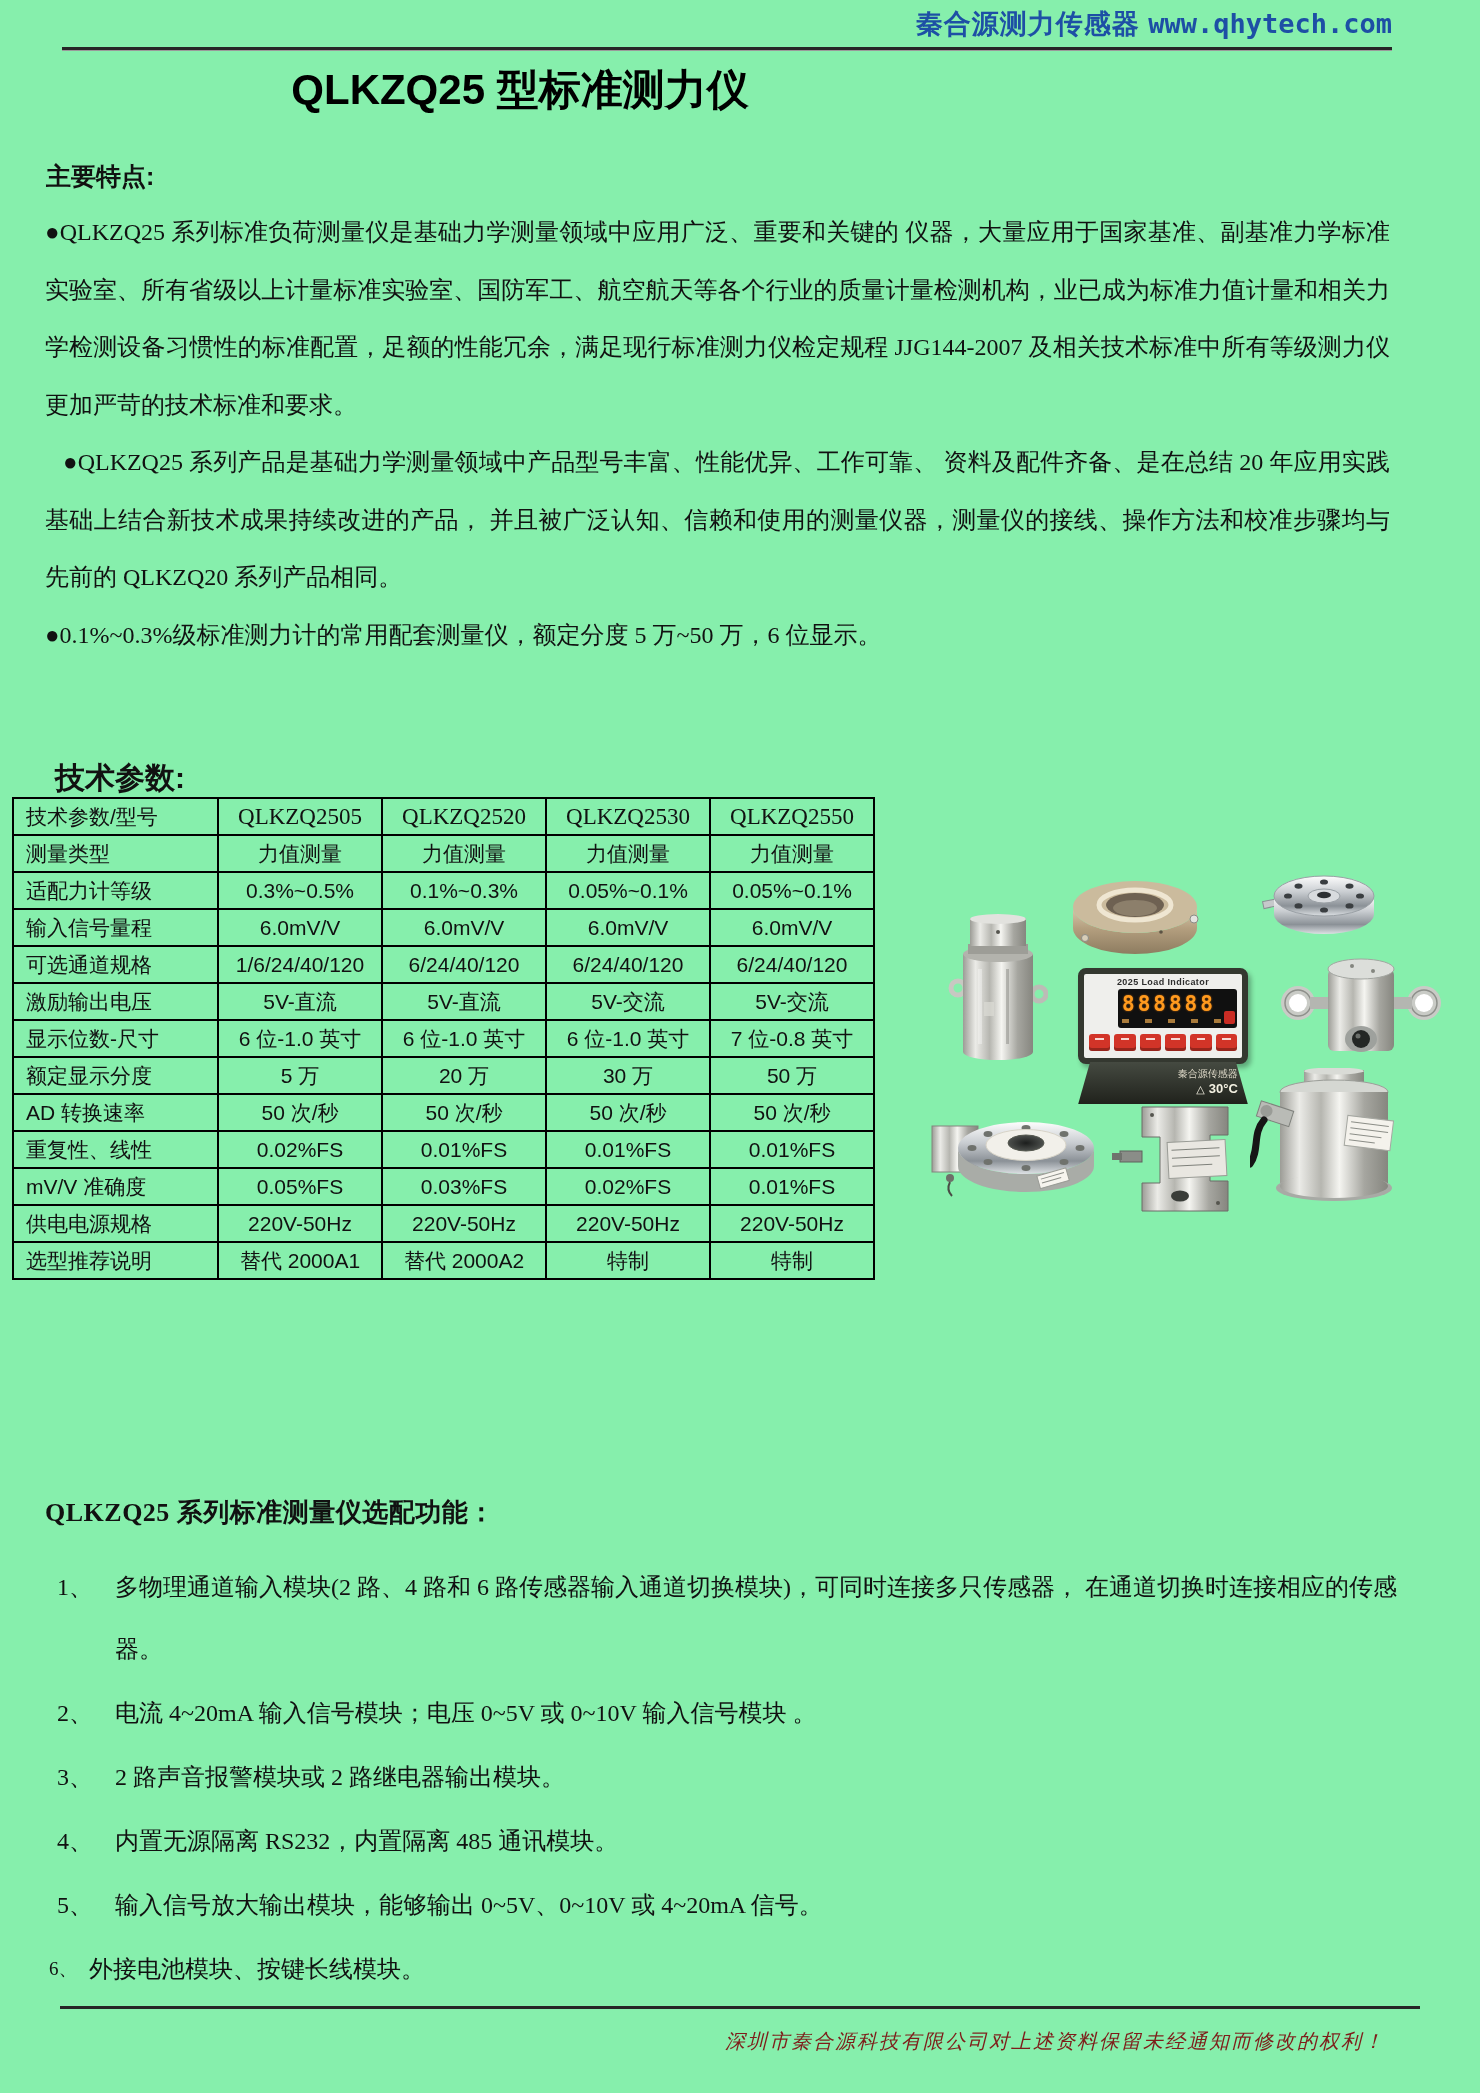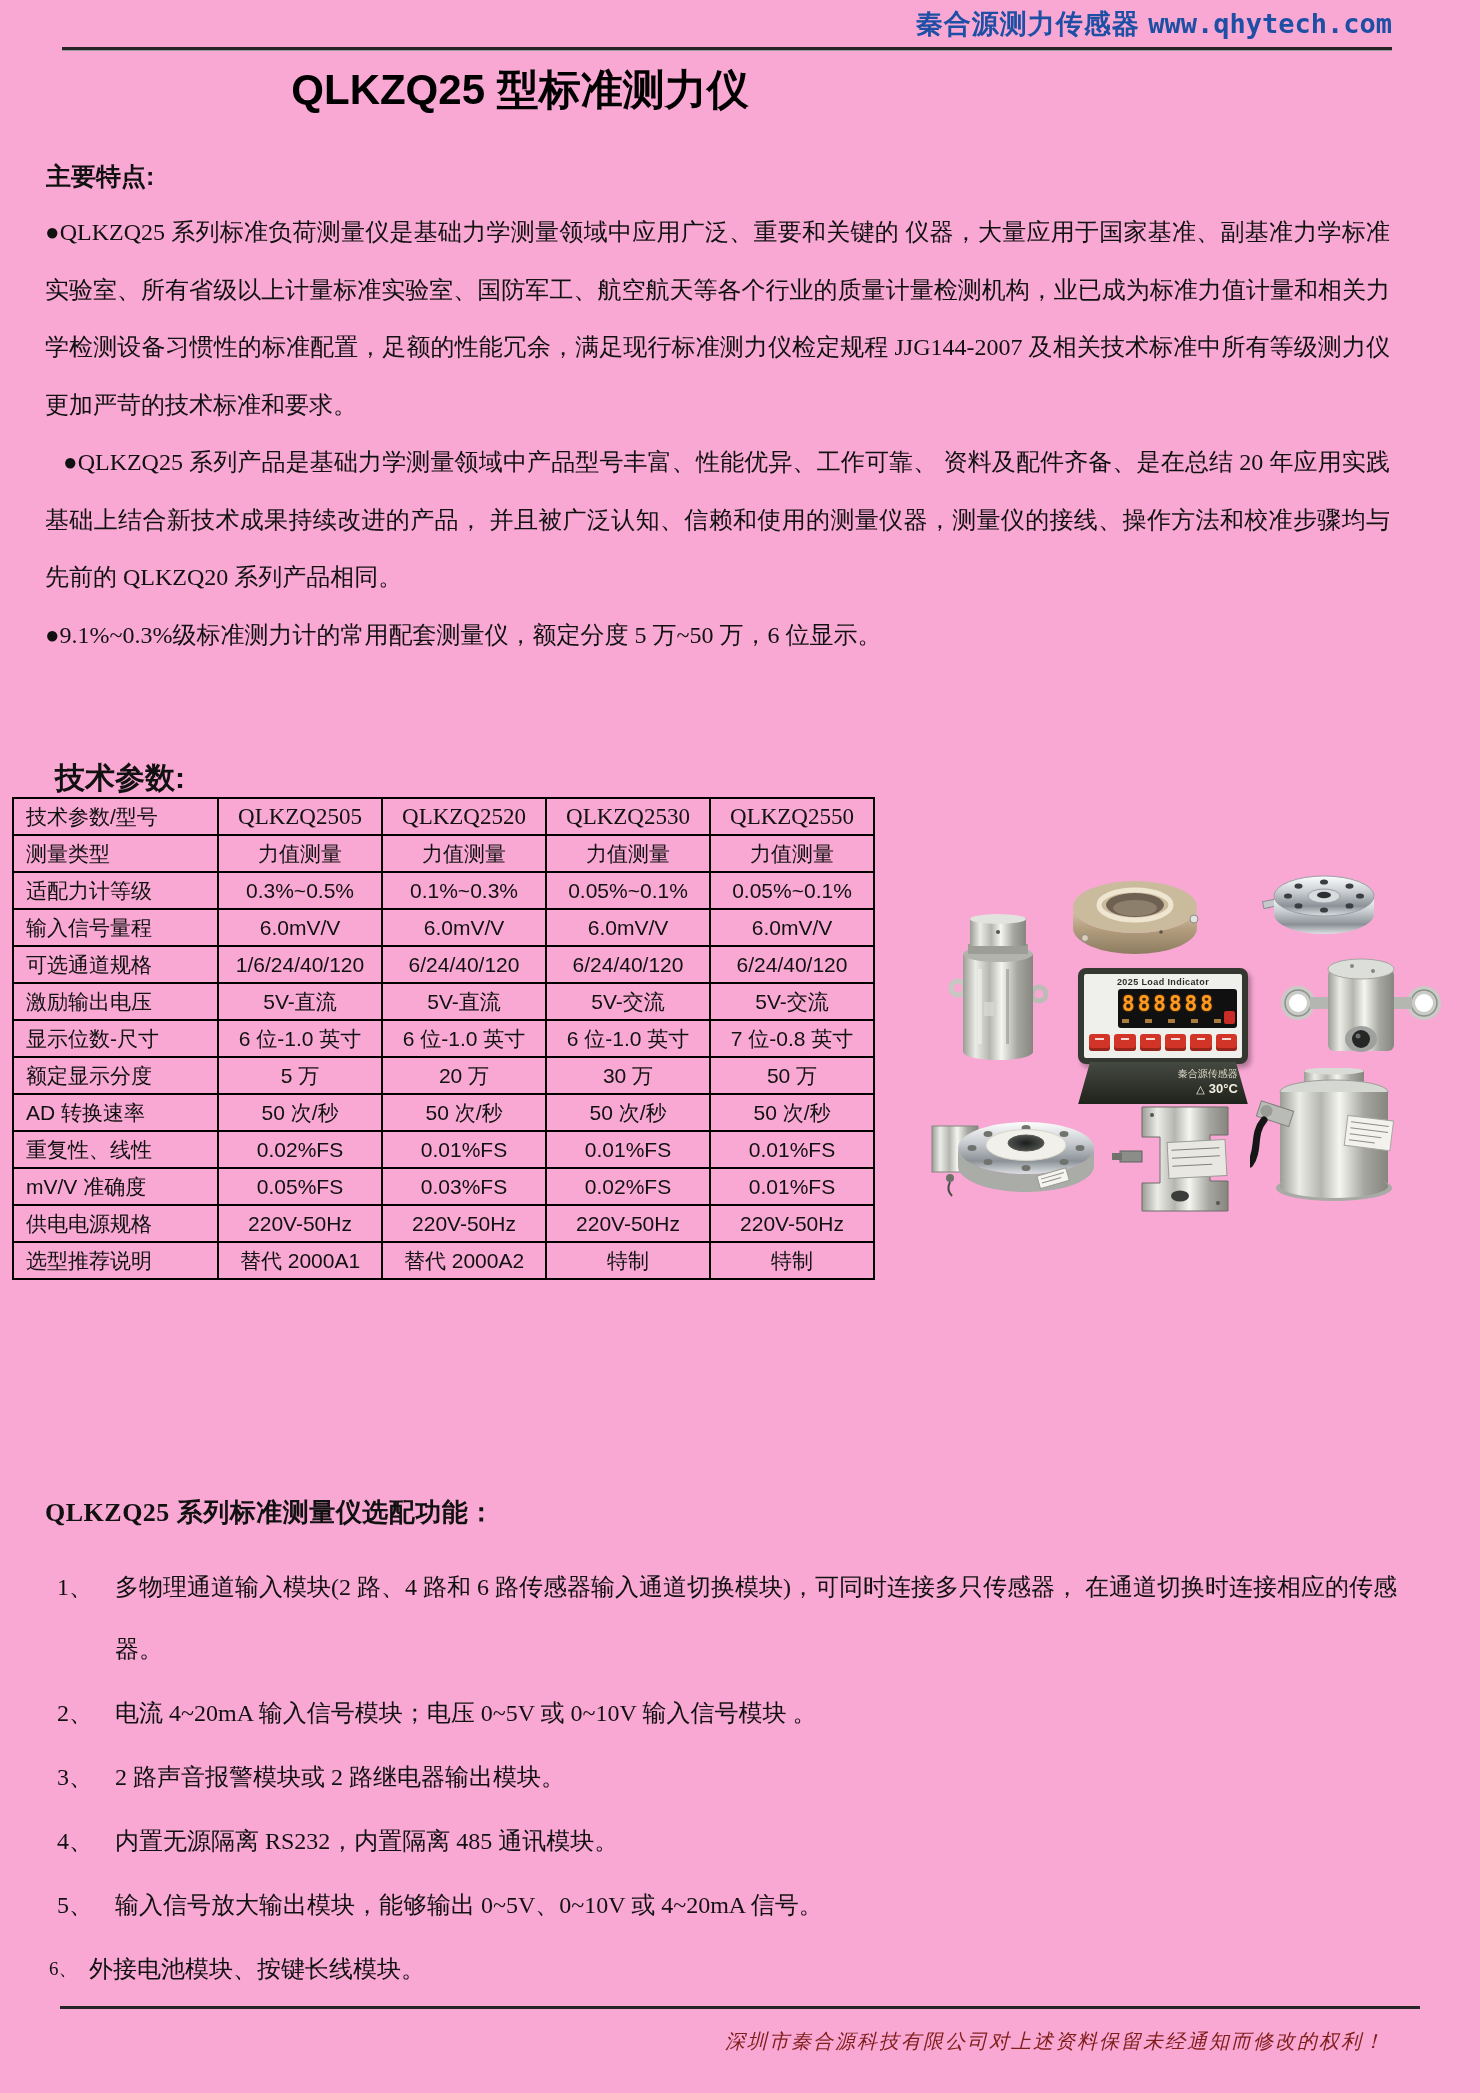--- a/index.html
+++ b/index.html
@@ -1,16 +1,16 @@
 <!DOCTYPE html>
 <html><head>
 <meta charset="utf-8">
 <style>
   html,body{margin:0;padding:0;background:#ffffff;}
-  .page{position:relative;width:1480px;height:2093px;background:#f9a8d4;overflow:hidden;
+  .page{position:relative;width:1480px;height:2093px;background:#86efac;overflow:hidden;
         font-family:"Liberation Serif", serif;color:#111;}
 
   
   .hdr{position:absolute;top:6px;left:60px;right:88px;text-align:right;}
   .brand{display:inline-block;color:#1d4fa5;font-family:"Liberation Sans",sans-serif;
          font-weight:bold;font-size:27px;letter-spacing:1px;}
   .brand .url{font-family:"DejaVu Sans Mono",monospace;font-weight:bold;letter-spacing:0;}
   .hdr-line{position:absolute;top:47px;left:62px;right:88px;height:3px;background:#262626;}
   .hdr-line::after{content:"";position:absolute;left:0;right:0;top:3px;height:1px;background:#9a9a9a;}
 
@@ -122,21 +122,21 @@
     </span>
   </div>
   <div class="hdr-line"></div>
 
   <div class="title">QLKZQ25 型标准测力仪</div>
 
   <div class="features-h">主要特点:</div>
   <div class="features-list" id="features-list">
       <p class="feat">●QLKZQ25 系列标准负荷测量仪是基础力学测量领域中应用广泛、重要和关键的 仪器，大量应用于国家基准、副基准力学标准实验室、所有省级以上计量标准实验室、国防军工、航空航天等各个行业的质量计量检测机构，业已成为标准力值计量和相关力学检测设备习惯性的标准配置，足额的性能冗余，满足现行标准测力仪检定规程 JJG144-2007 及相关技术标准中所有等级测力仪更加严苛的技术标准和要求。</p>
       <p class="feat indent">●QLKZQ25 系列产品是基础力学测量领域中产品型号丰富、性能优异、工作可靠、 资料及配件齐备、是在总结 20 年应用实践基础上结合新技术成果持续改进的产品， 并且被广泛认知、信赖和使用的测量仪器，测量仪的接线、操作方法和校准步骤均与 先前的 QLKZQ20 系列产品相同。</p>
-      <p class="feat">●9.1%~0.3%级标准测力计的常用配套测量仪，额定分度 5 万~50 万，6 位显示。</p>
+      <p class="feat">●0.1%~0.3%级标准测力计的常用配套测量仪，额定分度 5 万~50 万，6 位显示。</p>
     </div>
 
   <div class="specs-h">技术参数:</div>
   <table class="specs-table">
     <colgroup>
         <col class="col-label">
         <col class="col-data">
         <col class="col-data">
         <col class="col-data">
         <col class="col-data">

